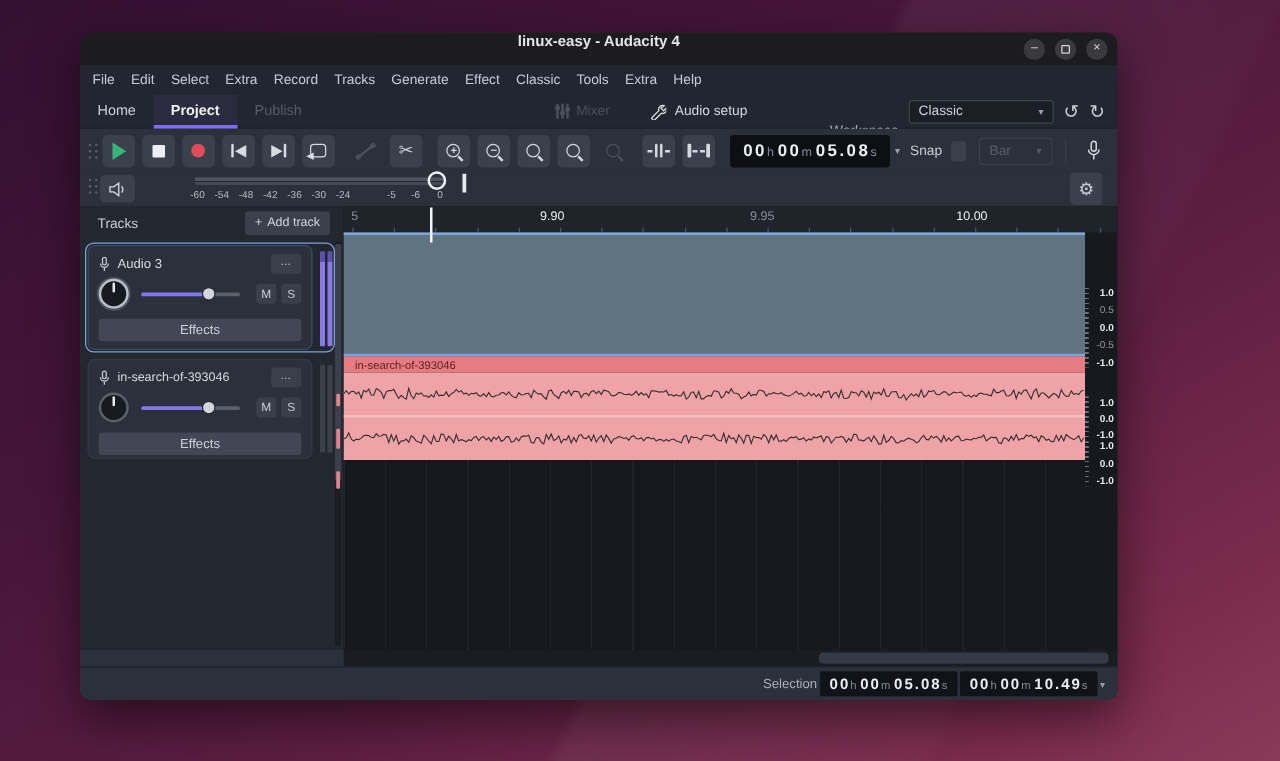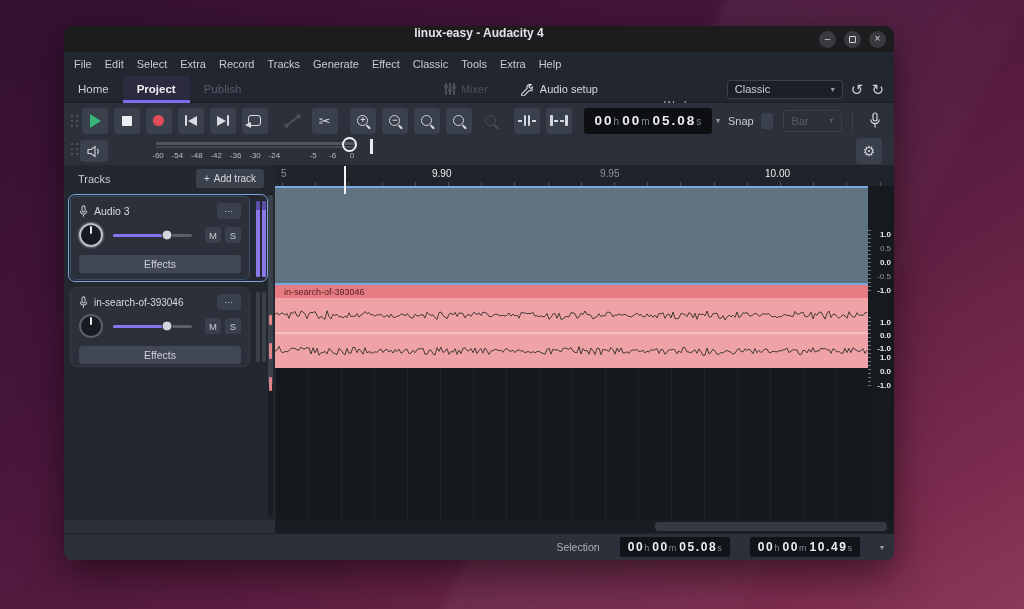--- a/index.html
+++ b/index.html
@@ -163,21 +163,21 @@
   .scale-label { position:absolute; right:3px; transform:translateY(-50%); font-size:8px; font-weight:bold; color:#e7e9ed; }
   .scale-label.dim { color:#9298a2; font-weight:normal; }
   .scale-ticks { position:absolute; left:0; width:3px;
       background:repeating-linear-gradient(180deg,#6a707a 0 1px, transparent 1px 4px); }
 
   
   .hscroll { position:absolute; left:0; top:494px; width:100%; height:13px; background:#191c21; }
   .hscroll .corner { position:absolute; left:0; top:0; width:211px; height:13px; background:#2b303a; }
   .hscroll .hthumb { position:absolute; left:591px; top:2px; width:232px; height:9px; background:#353b45; border-radius:4px; }
   .statusbar { position:absolute; left:0; top:507px; width:100%; height:27px; background:#2b303a;
-               display:flex; align-items:center; justify-content:flex-end; padding-right:10px; gap:20px;
+               display:flex; align-items:center; justify-content:flex-end; padding-right:10px; gap:2px;
                border-top:1px solid #1d2128; }
   .sel-label { font-size:10.5px; color:#a9aeb9; }
   .time-field { height:20px; background:#101318; border-radius:2px; display:flex; align-items:baseline;
                 padding:0 8px; padding-top:3px; }
   .tf-d { font-size:12px; font-weight:bold; color:#eceef2; letter-spacing:1.6px; }
   .tf-u { font-size:9px; color:#858b98; margin-right:3px; }
   .status-arrow { font-size:8px; color:#9aa0aa; }
 
   svg.icon { display:block; }
 </style>

